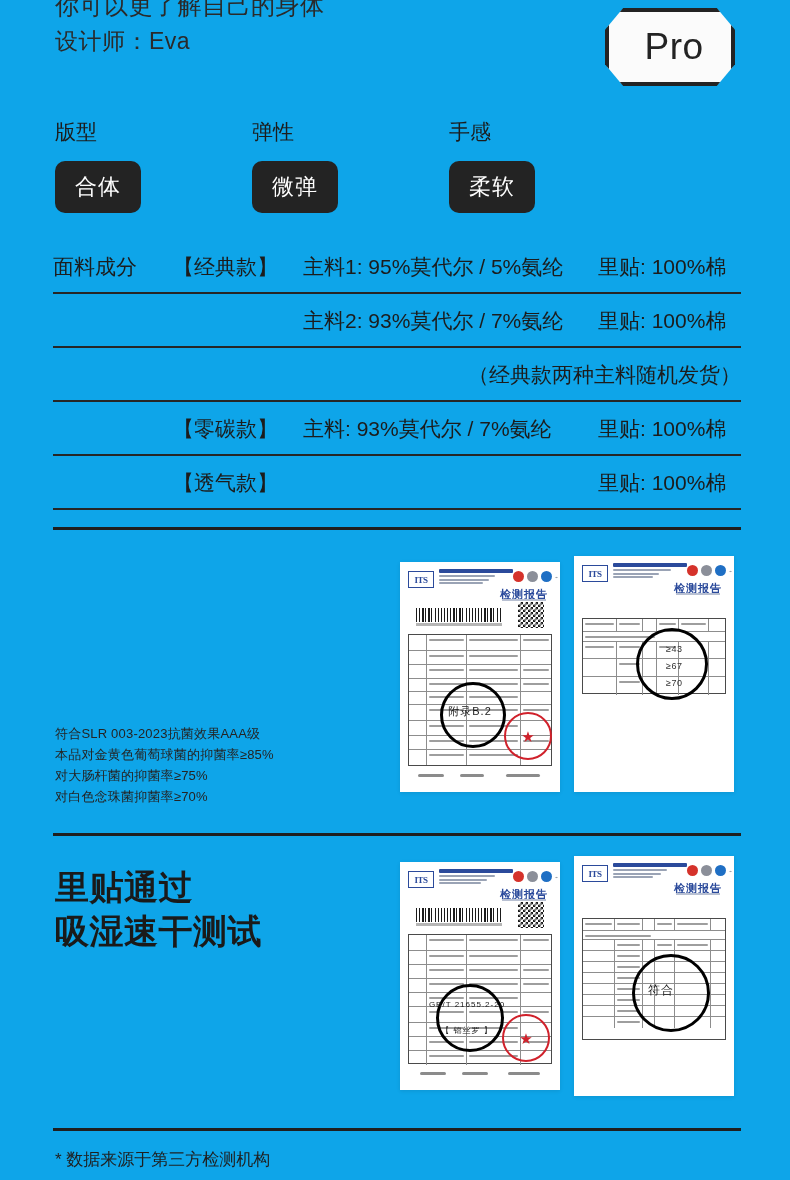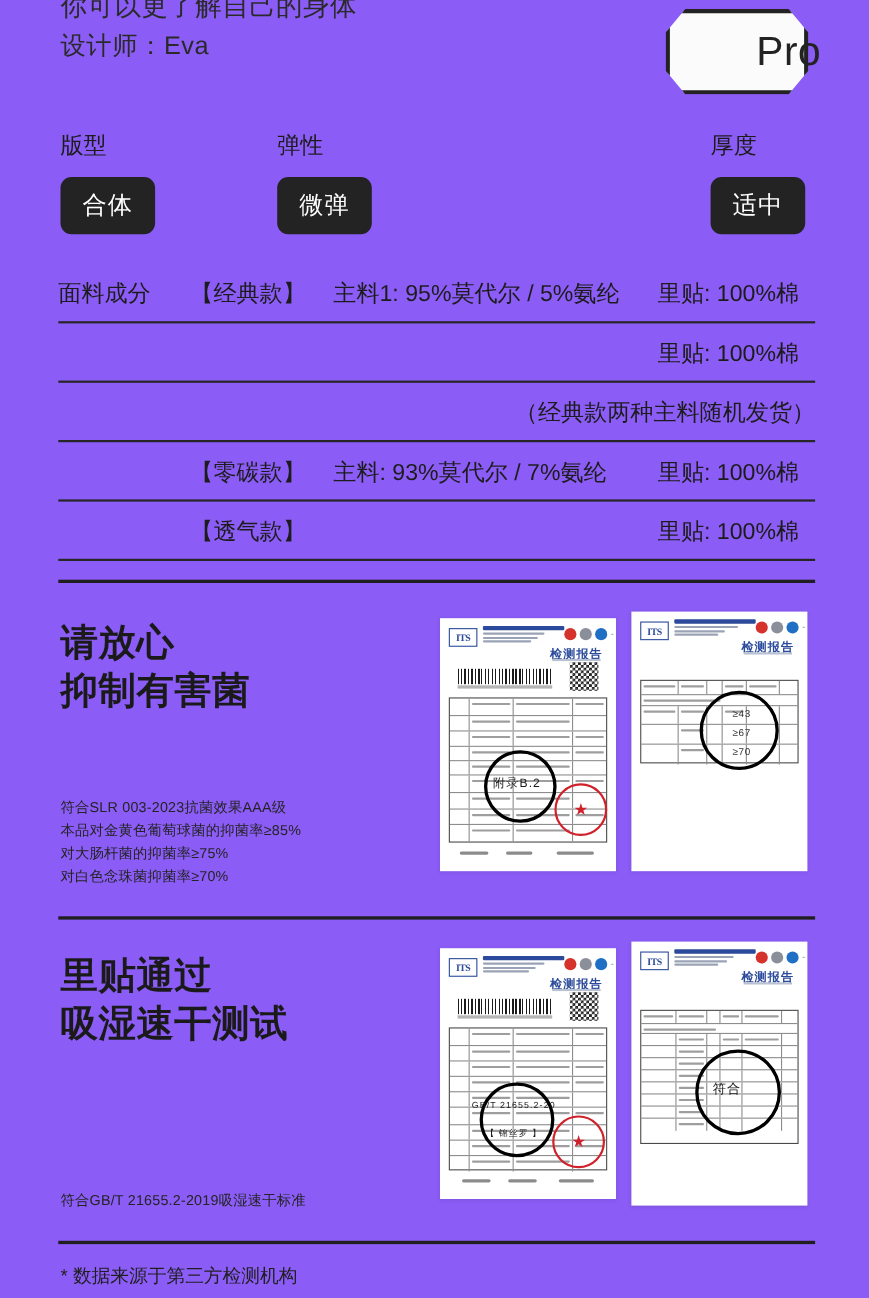--- a/index.html
+++ b/index.html
@@ -12,21 +12,21 @@
     height: 1180px;
     position: relative;
     overflow: hidden;
     font-family: "Liberation Sans", "DejaVu Sans", sans-serif;
     color: #1a1a1a;
     background: #fbfbfb;
   }
   .page {
     position: absolute;
     inset: 0;
-    background: #8b5cf6;
+    background: #0ea5e9;
     text-decoration: underline;
   }
 
   
   .top-tagline {
     position: absolute;
     left: 55px;
     top: -10px;
     font-size: 24px;
     letter-spacing: 0.5px;
@@ -65,21 +65,20 @@
     left: 605px;
     top: 8px;
     width: 138px;
     height: 78px;
     display: flex;
     align-items: center;
     justify-content: center;
     font-size: 37px;
     color: #232323;
     letter-spacing: 0.5px;
-    padding-left: 43px;
   }
 
   
   .attrs {
     position: absolute;
     left: 0;
     top: 118px;
     width: 790px;
     height: 105px;
   }
@@ -384,38 +383,39 @@
 
   <div class="attrs">
     <div class="attr" style="left:252px;">
       <div class="attr-label">弹性</div>
       <div class="attr-pill">微弹</div>
     </div>
     <div class="attr" style="left:55px;">
       <div class="attr-label">版型</div>
       <div class="attr-pill">合体</div>
     </div>
-    <div class="attr" style="left:646px;">
-      <div class="attr-label">厚度</div>
-      <div class="attr-pill">适中</div>
+    <div class="attr" style="left:449px;">
+      <div class="attr-label">手感</div>
+      <div class="attr-pill">柔软</div>
     </div>
   </div>
 
   <div class="fabric">
 
     <div class="frow">
       <div class="fcell c-title">面料成分</div>
       <div class="fcell c-style">【经典款】</div>
       <div class="fcell c-main">主料1: 95%莫代尔 / 5%氨纶</div>
       <div class="fcell c-liner">里贴: 100%棉</div>
       <div class="fline"></div>
     </div>
 
     <div class="frow">
       <div class="fcell c-style"></div>
+      <div class="fcell c-main">主料2: 93%莫代尔 / 7%氨纶</div>
       <div class="fcell c-liner">里贴: 100%棉</div>
       <div class="fline"></div>
     </div>
 
     <div class="frow">
       <div class="fcell c-note">（经典款两种主料随机发货）</div>
       <div class="fline"></div>
     </div>
 
     <div class="frow">
@@ -427,22 +427,20 @@
 
     <div class="frow">
       <div class="fcell c-style">【透气款】</div>
       <div class="fcell c-liner">里贴: 100%棉</div>
       <div class="fline"></div>
     </div>
   </div>
 
   <div class="divider" style="top:527px;"></div>
 
-  <div class="sec-title" style="left:55px; top:563px;">请放心
-抑制有害菌</div>
   <div class="sec-sub" style="left:55px; top:723px;">符合SLR 003-2023抗菌效果AAA级
 本品对金黄色葡萄球菌的抑菌率≥85%
 对大肠杆菌的抑菌率≥75%
 对白色念珠菌抑菌率≥70%</div>
 
   <div class="cert" style="left:400px; top:562px; width:160px; height:230px;">
     <div class="cert-inner">
       <div class="cert-head">
         <div class="tts-logo">ITS</div>
         <div class="cert-org">
@@ -663,21 +661,20 @@
       <div class="res-num" style="left:92px; top:122px;">≥70</div>
 
       <div class="circle-hl" style="left:62px; top:72px; width:66px; height:66px;"></div>
     </div>
   </div>
 
   <div class="divider" style="top:833px;"></div>
 
   <div class="sec-title" style="left:55px; top:866px;">里贴通过
 吸湿速干测试</div>
-  <div class="sec-sub" style="left:55px; top:1080px;">符合GB/T 21655.2-2019吸湿速干标准</div>
 
   <div class="cert" style="left:400px; top:862px; width:160px; height:228px;">
     <div class="cert-inner">
       <div class="cert-head">
         <div class="tts-logo">ITS</div>
         <div class="cert-org">
           <div class="org-title"></div>
           <div class="org-line" style="width:56px;"></div>
           <div class="org-line" style="width:48px;"></div>
           <div class="org-line" style="width:42px;"></div>

